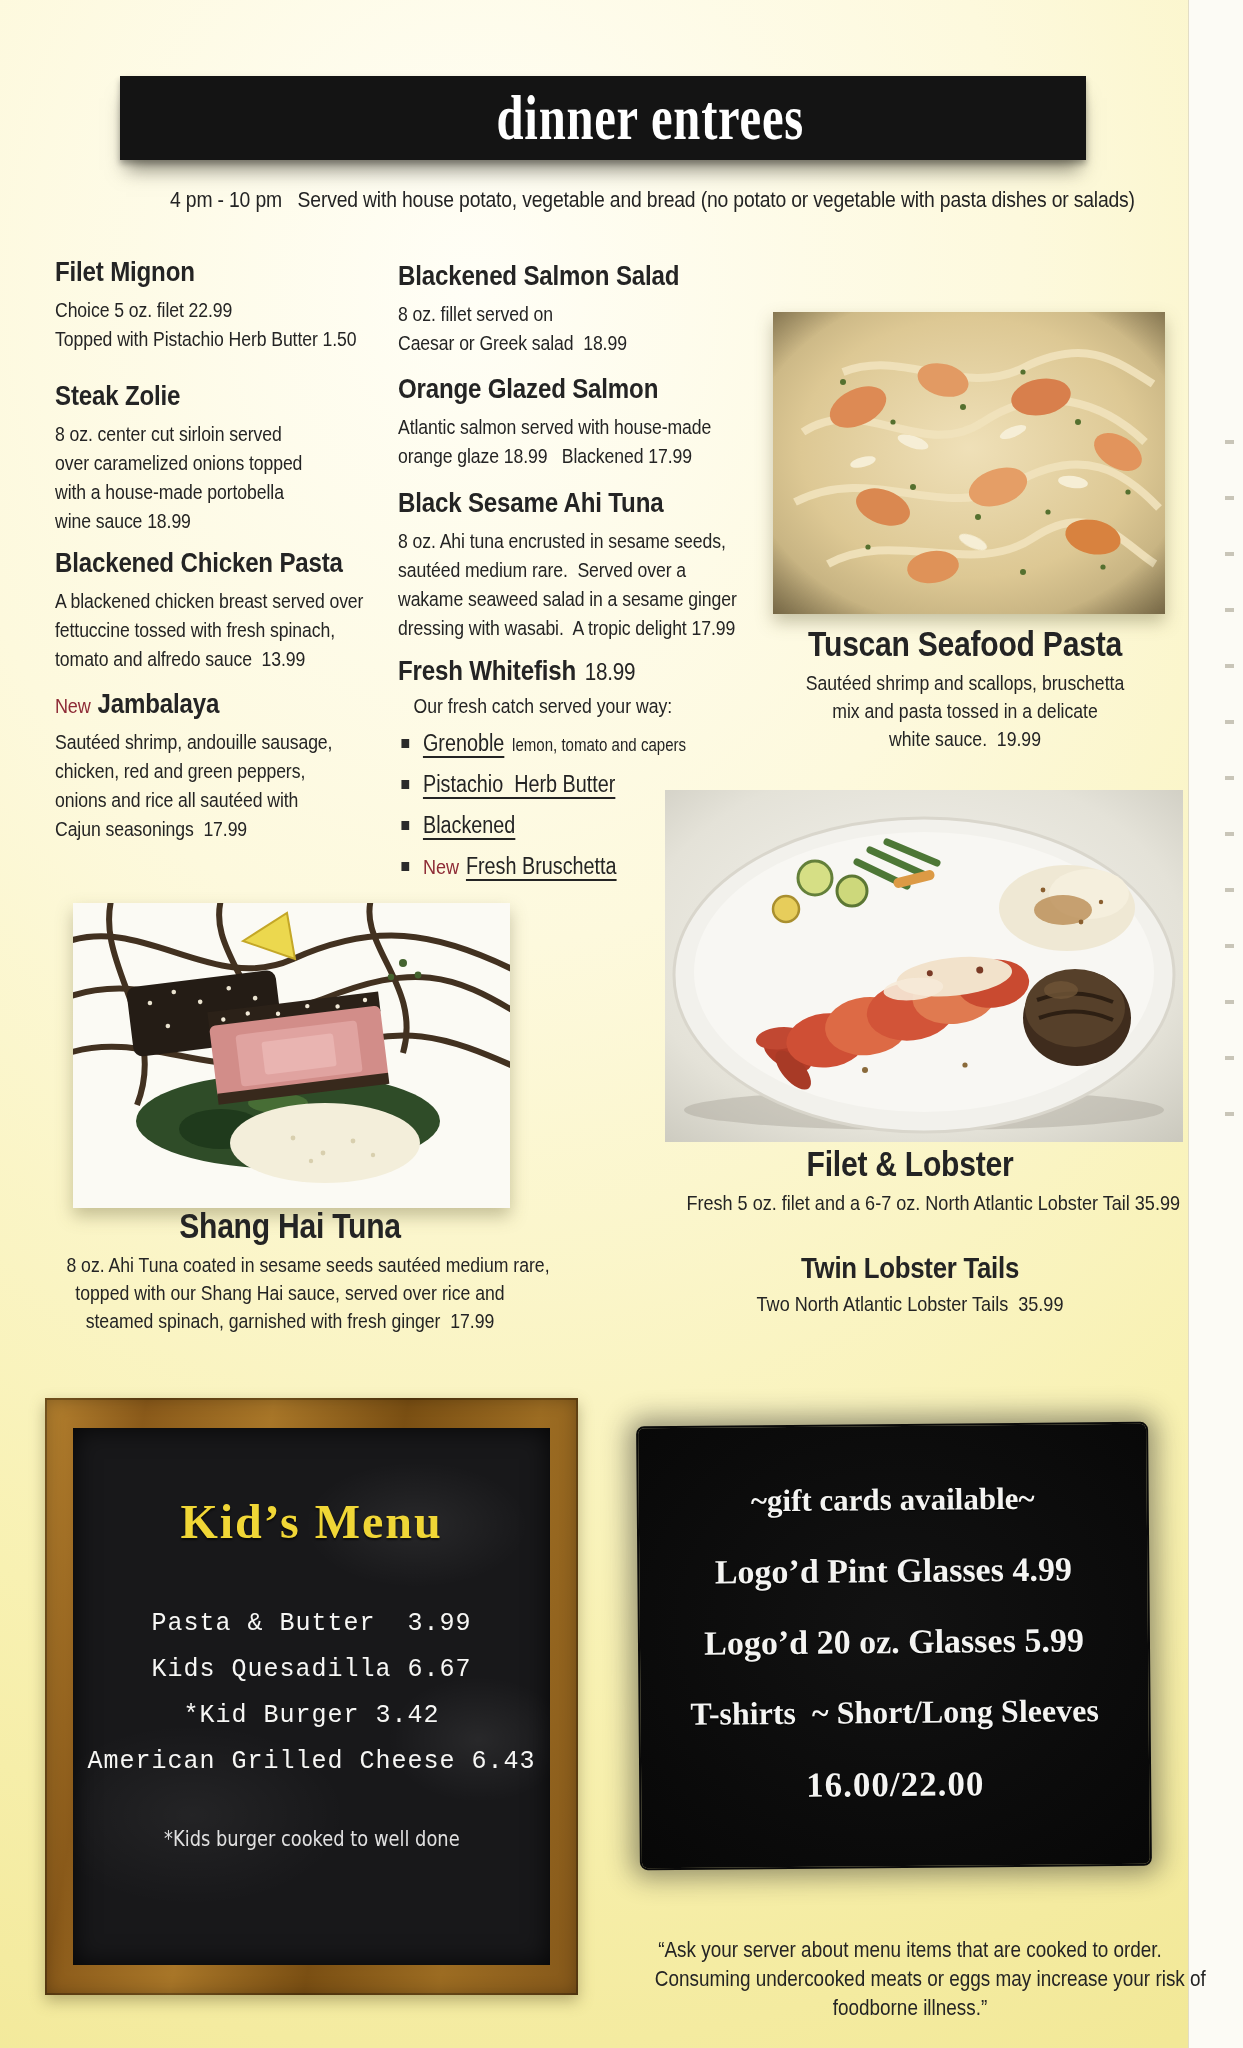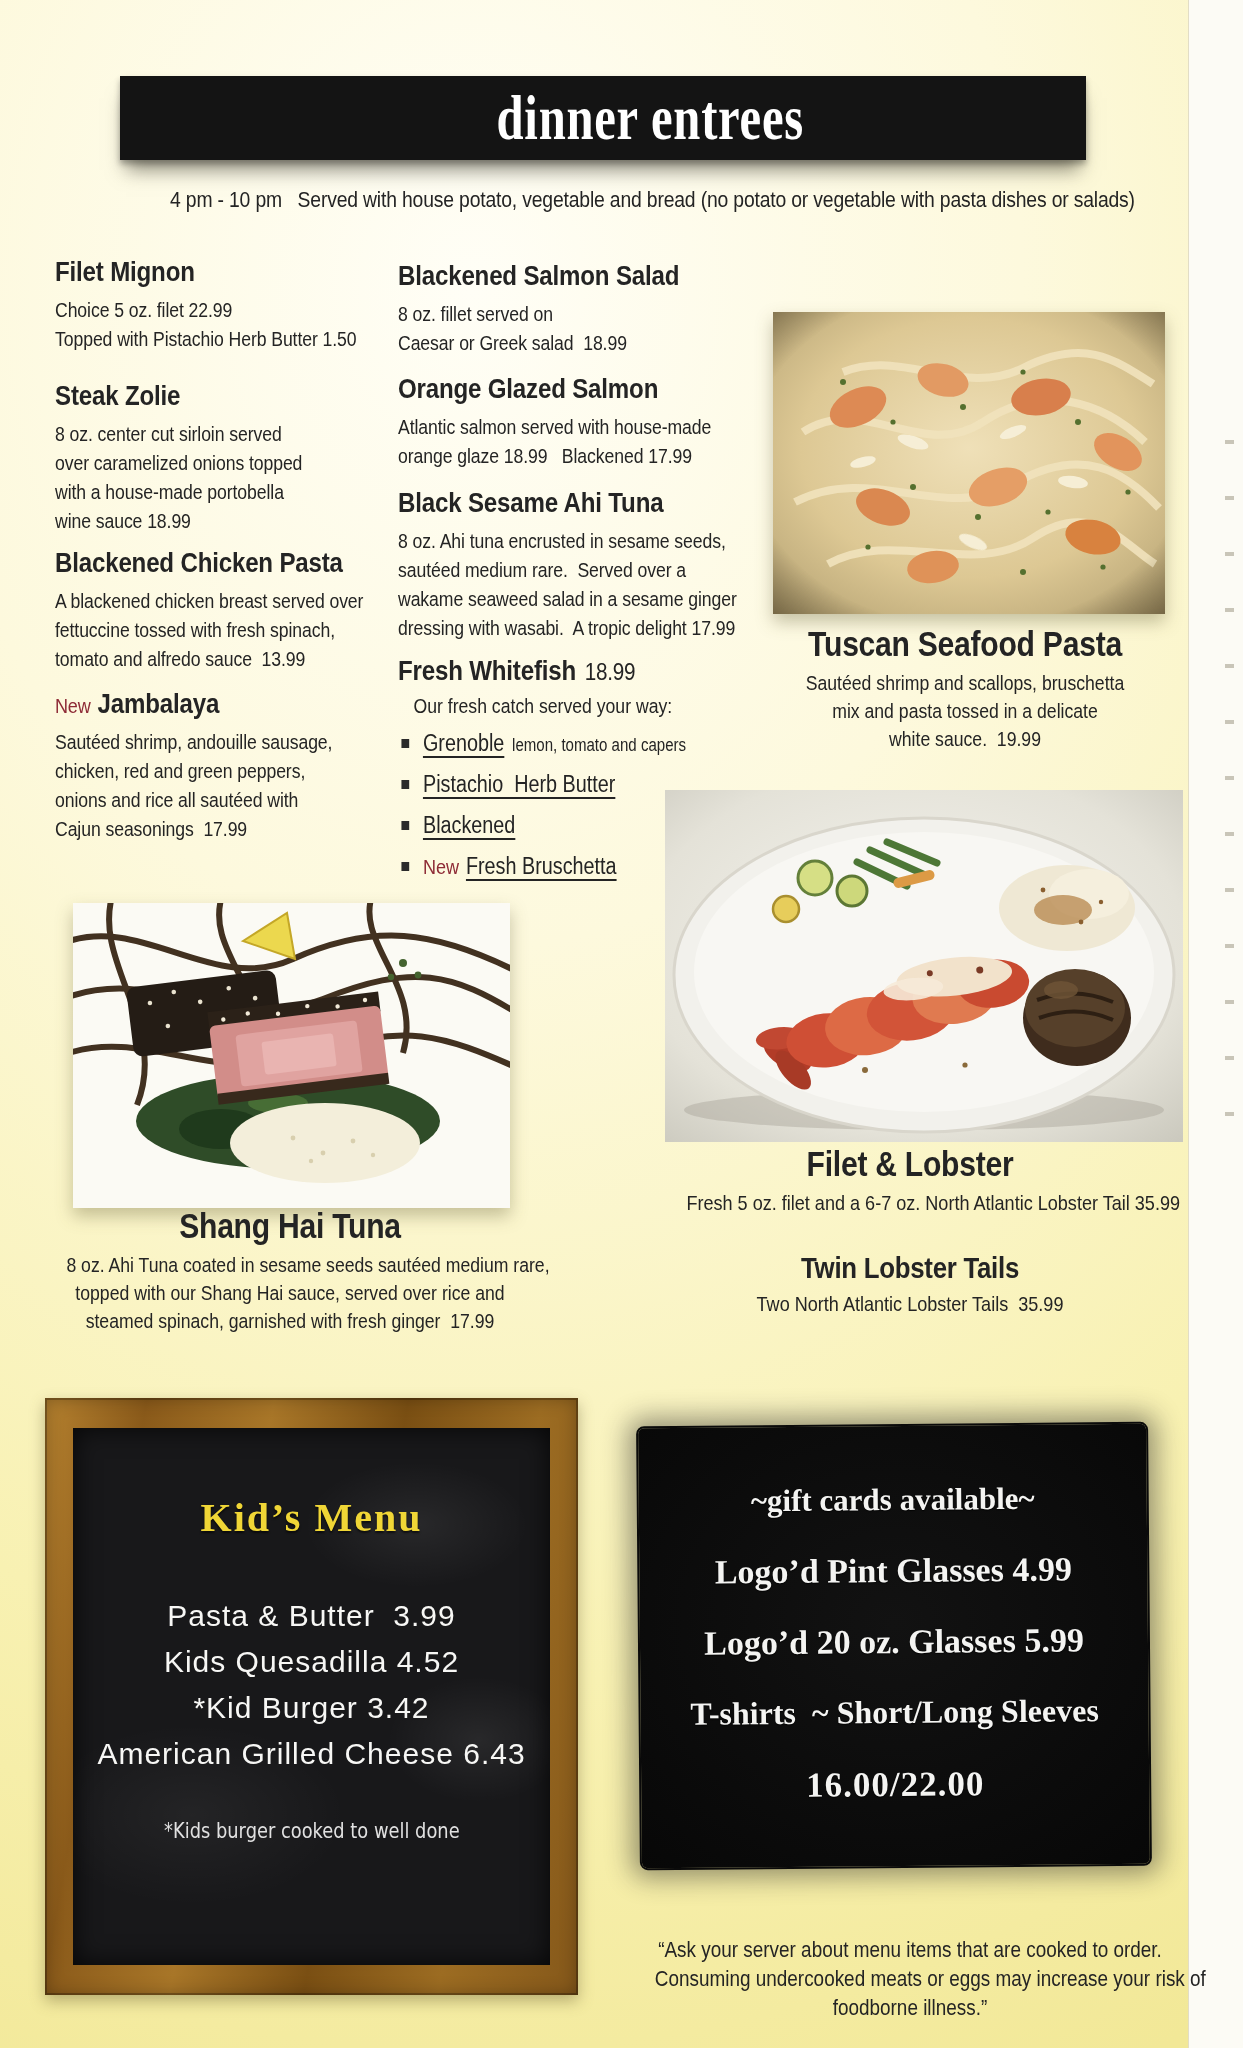--- a/index.html
+++ b/index.html
@@ -54,24 +54,24 @@
   .kids-board{left:45px;top:1398px;width:533px;height:597px;box-sizing:border-box;padding:30px 28px;
     background:linear-gradient(100deg,#b5812f 0%,#8a5a1a 16%,#a87628 36%,#7a4f13 57%,#9c6c22 78%,#85581a 100%);
     box-shadow:inset 0 0 0 2px rgba(0,0,0,.25), inset 0 0 18px rgba(0,0,0,.3), 0 6px 14px rgba(110,100,55,.45);}
   .kids-inner{width:100%;height:100%;display:flex;flex-direction:column;align-items:center;box-sizing:border-box;
     background:
       radial-gradient(160px 90px at 72% 18%, rgba(255,255,255,.07), transparent 70%),
       radial-gradient(220px 130px at 25% 72%, rgba(255,255,255,.05), transparent 70%),
       radial-gradient(130px 90px at 85% 58%, rgba(255,255,255,.07), transparent 70%),
       #18181a;
     box-shadow:inset 0 0 26px rgba(0,0,0,.8);}
-  .kids-title{margin-top:66px;font-family:"Liberation Serif",serif;font-weight:700;font-size:40px;color:#f0d636;
+  .kids-title{margin-top:66px;font-family:"Liberation Serif",serif;font-weight:700;font-size:48px;color:#f0d636;
     letter-spacing:2px;text-shadow:0 2px 2px rgba(0,0,0,.6);}
   .kids-items{margin-top:52px;text-align:center;}
-  .kids-items div{font-size:30px;color:#f7f7f5;line-height:46px;letter-spacing:1px;white-space:pre;}
+  .kids-items div{font-size:25px;color:#f7f7f5;line-height:46px;letter-spacing:1px;white-space:pre;font-family:Liberation Mono, monospace;}
   .kids-footnote{margin-top:42px;color:#ececec;font-size:21px;font-family:"DejaVu Sans",sans-serif;
     transform:scaleX(.85);opacity:.95;white-space:pre;}
 
   
   .merch-board{left:640px;top:1426px;width:508px;height:440px;border-radius:6px;transform:rotate(-.5deg);
     background:radial-gradient(90% 90% at 50% 45%, #121212 0%, #050505 100%);
     box-shadow:0 0 0 2px #0a0a0a, 0 0 26px 10px rgba(30,30,30,.45);
     display:flex;flex-direction:column;align-items:center;}
   .merch-line{font-family:"Liberation Serif",serif;font-weight:700;color:#f4f4f2;white-space:pre;
     text-shadow:0 1px 1px rgba(0,0,0,.8);}
@@ -373,21 +373,21 @@
     <p>8 oz. Ahi Tuna coated in sesame seeds sautéed medium rare,</p>
     <p>topped with our Shang Hai sauce, served over rice and</p>
     <p>steamed spinach, garnished with fresh ginger  17.99</p>
   </div>
 
   <div class="abs kids-board">
     <div class="kids-inner">
       <div class="kids-title">Kid’s Menu</div>
       <div class="kids-items">
         <div>Pasta &amp; Butter  3.99</div>
-        <div>Kids Quesadilla 4.52</div>
+        <div>Kids Quesadilla 6.67</div>
         <div>*Kid Burger 3.42</div>
         <div>American Grilled Cheese 6.43</div>
       </div>
       <div class="kids-footnote">*Kids burger cooked to well done</div>
     </div>
   </div>
 
   <div class="abs merch-board">
     <div class="merch-line m0">~gift cards available~</div>
     <div class="merch-line m1">Logo’d Pint Glasses 4.99</div>

